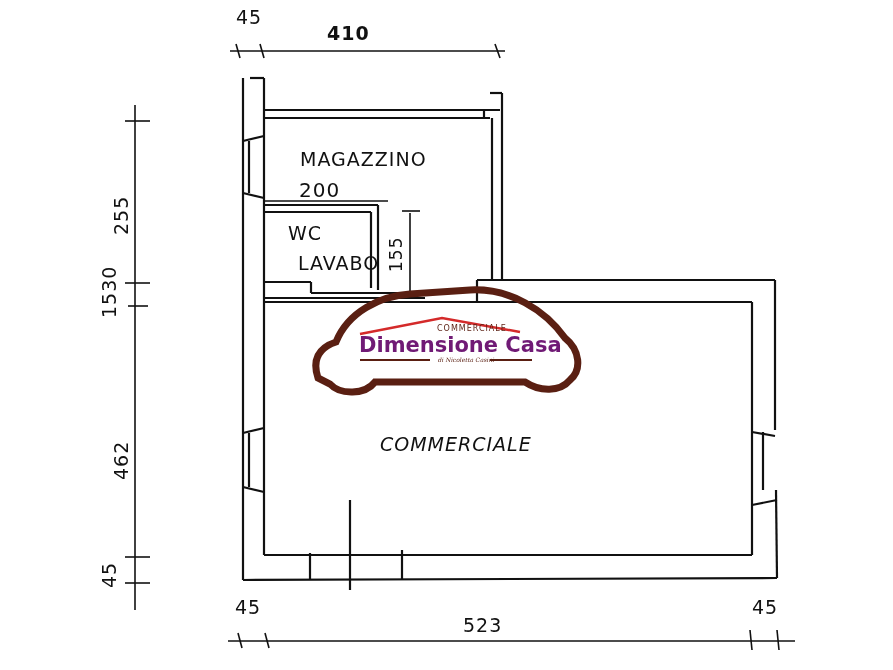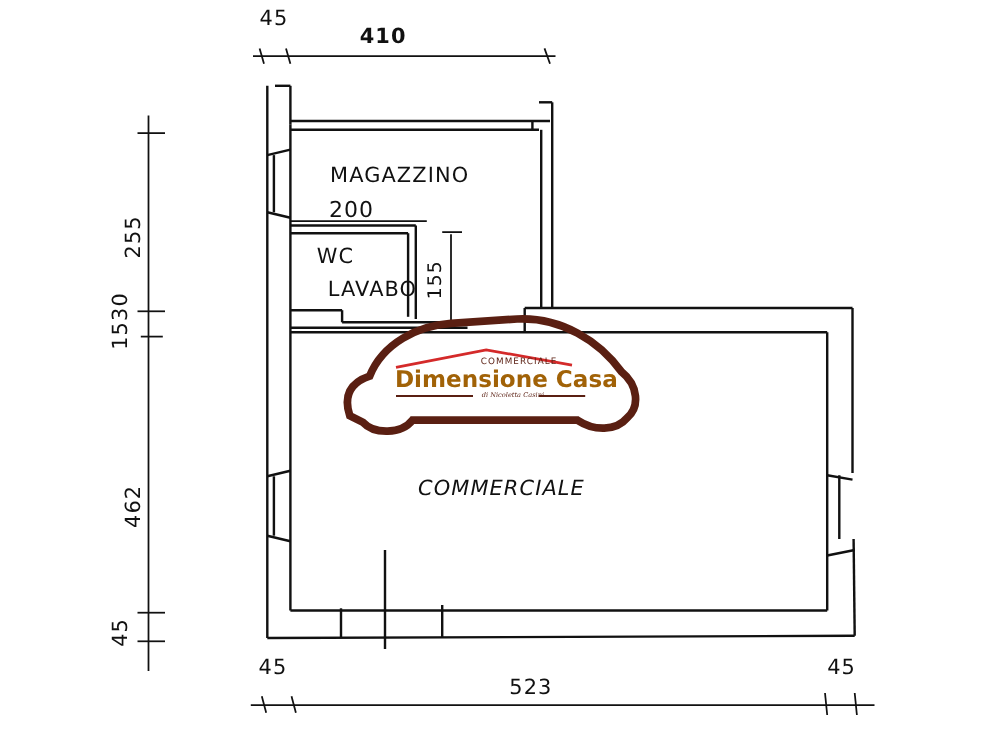--- a/index.html
+++ b/index.html
@@ -2,21 +2,21 @@
 <html><head>
   <meta charset="utf-8">
   <style>
     html, body { margin: 0; padding: 0; background: #ffffff; }
     body { width: 893px; height: 670px; position: relative; overflow: hidden; font-family: "DejaVu Sans", sans-serif; }
     svg.plan { position: absolute; left: 0; top: 0; }
     .lbl { position: absolute; color: #111; font-family: "DejaVu Sans", sans-serif; white-space: nowrap; letter-spacing: 1px; }
     .room { font-size: 19px; }
     .dim { font-size: 19px; }
     .vert { transform-origin: left top; transform: rotate(-90deg); }
-    .logo-title { position: absolute; left: 359px; top: 333px; font-family: "DejaVu Sans", sans-serif; font-weight: bold; font-size: 21px; color: #a16207; letter-spacing: 0px; }
+    .logo-title { position: absolute; left: 359px; top: 333px; font-family: "DejaVu Sans", sans-serif; font-weight: bold; font-size: 21px; color: #701a75; letter-spacing: 0px; }
     .logo-sub { position: absolute; left: 437px; top: 324px; font-size: 8px; color: #5a1f12; letter-spacing: 1px; font-family: "DejaVu Sans", sans-serif; }
     .logo-tag { position: absolute; left: 438px; top: 356px; font-size: 6px; color: #5a1f12; font-style: italic; font-family: "DejaVu Serif", serif; }
   </style>
 </head>
 <body>
 
 <svg class="plan" width="893" height="670" viewBox="0 0 893 670">
   <g stroke="#111" stroke-width="2.2" fill="none">
 
     <line x1="243" y1="78" x2="243" y2="580"></line>

